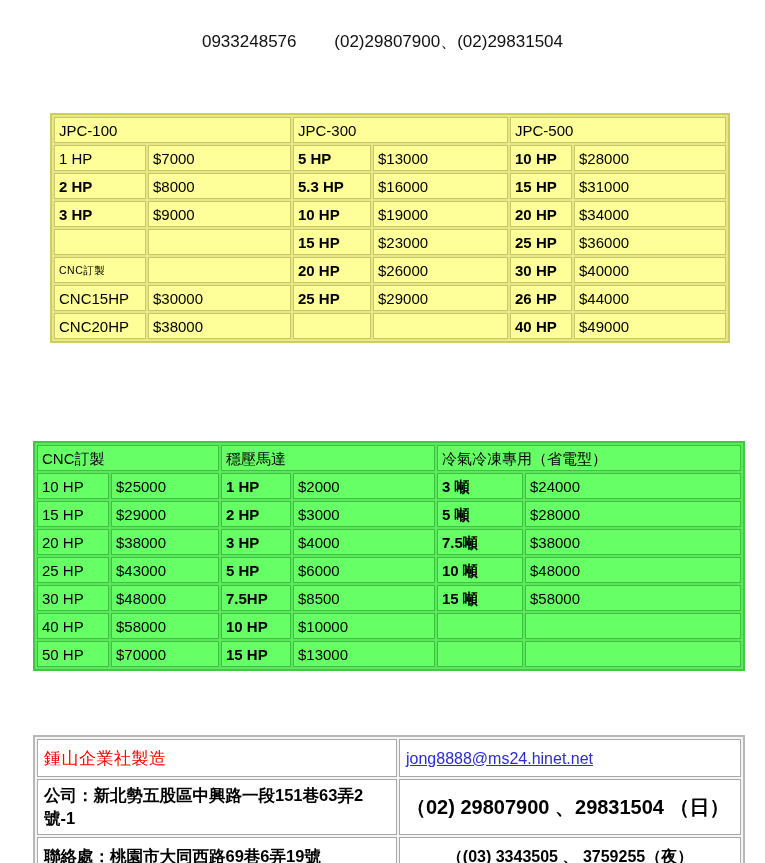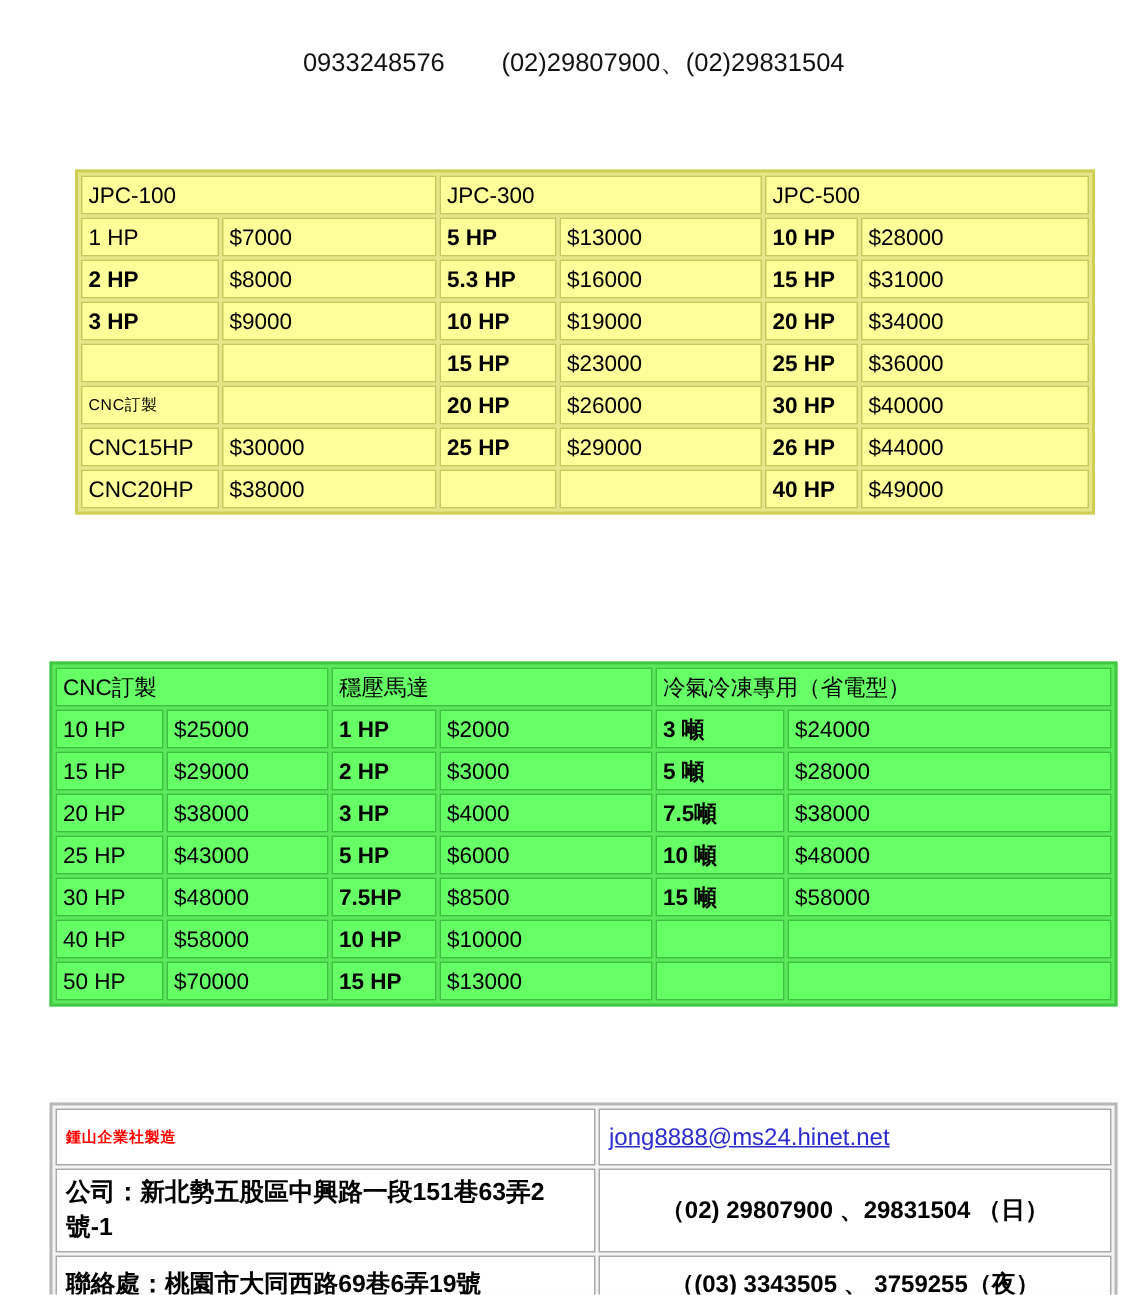--- a/index.html
+++ b/index.html
@@ -119,43 +119,43 @@
   }
   .tbl-contact td {
     background: #ffffff;
     border: 1px solid #a8a8a8;
     padding: 4px 6px;
     vertical-align: middle;
     line-height: 23px;
   }
   .tbl-contact td.brand {
     color: #ff0000;
-    font-size: 10px;
-    font-weight: bold;
+    font-size: 17px;
+    font-weight: normal;
     letter-spacing: 0.5px;
     height: 28px;
     margin-left: 40px;
   }
   .tbl-contact td.addr {
     font-size: 16.5px;
     font-weight: bold;
     letter-spacing: 0px;
     height: 46px;
   }
   .tbl-contact td.addr2 {
     font-size: 16.5px;
     font-weight: bold;
     height: 28px;
   }
   .tbl-contact td.mailcell {
     height: 28px;
   }
   .tbl-contact td.telcell {
-    text-align: center;
-    font-size: 16px;
+    text-align: left;
+    font-size: 20px;
     font-weight: bold;
     height: 46px;
   }
   .tbl-contact td.telcell2 {
     text-align: center;
     font-size: 16px;
     font-weight: bold;
     height: 28px;
   }
   a.mail-link {

